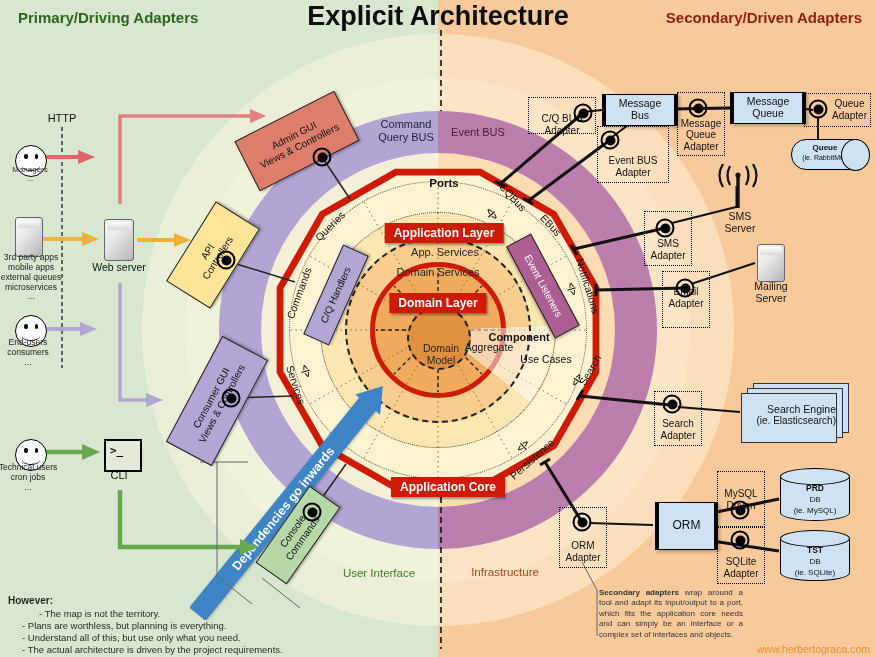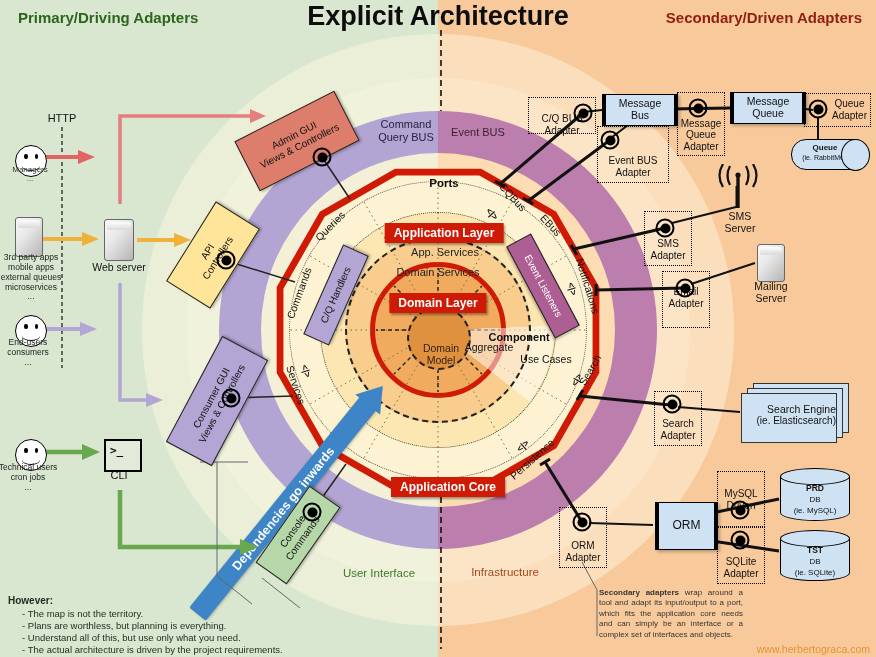--- a/index.html
+++ b/index.html
@@ -391,20 +391,20 @@
   <div class="lbl" style="left:119px;top:475px;font-size:11px">CLI</div>
 
   <div class="lbl" style="left:379px;top:574px;font-size:11.5px;color:#3a7a2a">User Interface</div>
   <div class="lbl" style="left:505px;top:573px;font-size:11.5px;color:#a5481f">Infrastructure</div>
 
   <div class="note" style="left:599px;top:588px;width:144px">
     <b>Secondary adapters</b><span> wrap around a tool and adapt its input/output to a port, which fits the application core needs and can simply be an interface or a complex set of interfaces and objects.</span>
   </div>
   <div class="abs" style="left:8px;top:595px;font-size:9.5px;line-height:1.28;color:#1d2a1d">
     <div style="font-weight:bold;font-size:10px">However:</div>
-    <div style="margin-left:14px">- The map is not the territory.</div>
+    <div style="margin-left:31px">- The map is not the territory.</div>
     <div style="margin-left:14px">- Plans are worthless, but planning is everything.</div>
     <div style="margin-left:14px">- Understand all of this, but use only what you need.</div>
     <div style="margin-left:14px">- The actual architecture is driven by the project requirements.</div>
   </div>
   <div class="abs" style="right:6px;bottom:2px;font-size:10.5px;color:#e69138">www.herbertograca.com</div>
 
 </div>
 
 </body></html>

